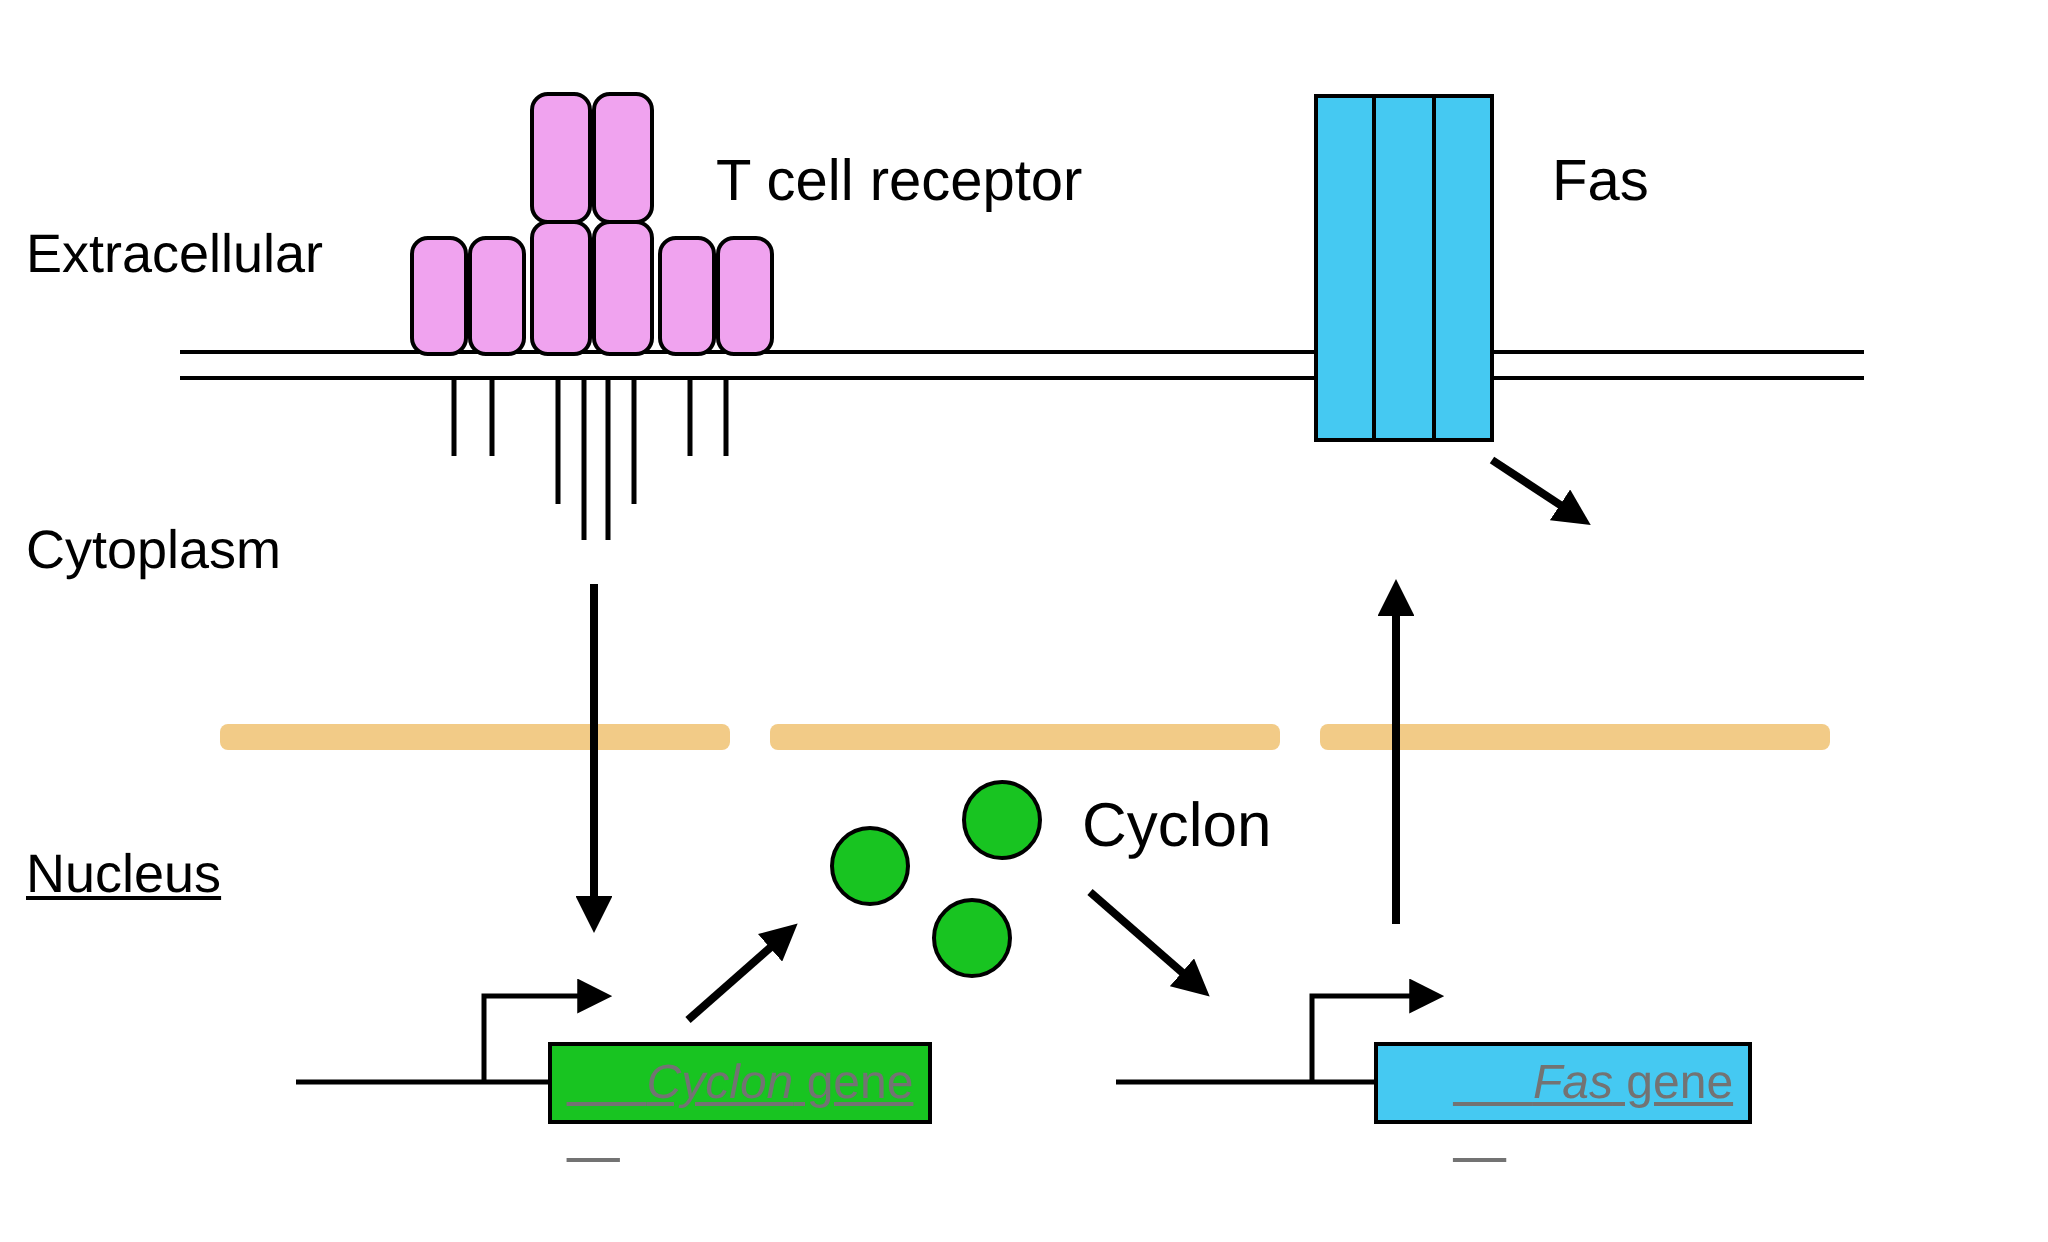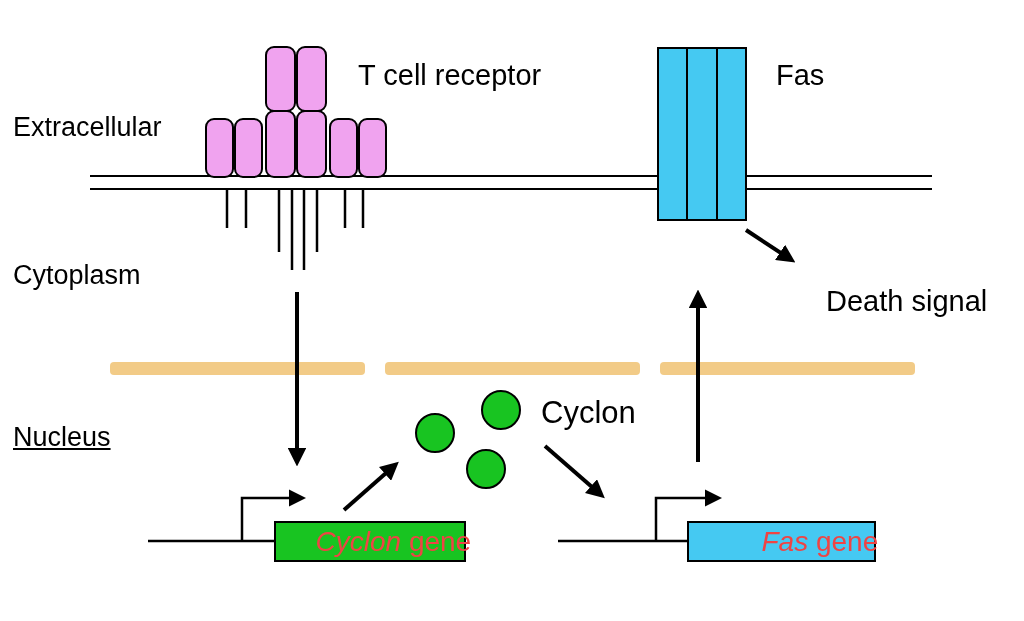--- a/index.html
+++ b/index.html
@@ -8,25 +8,25 @@
     width: 1024px; height: 621px;
     background: #ffffff;
     font-family: "Liberation Sans", "DejaVu Sans", sans-serif;
     position: relative; overflow: hidden;
     color: #000;
   }
   .stage { position: absolute; left: 0; top: 0; width: 1024px; height: 621px; }
   .stage > svg { position: absolute; left: 0; top: 0; }
   .label { position: absolute; white-space: nowrap; color: #000; line-height: 1.1; }
   .region-label { font-size: 27px; }
-  .big-label { font-size: 29px; }
+  .big-label { font-size: 29px; margin-top: 16px; }
   .cyclon-protein-label { font-size: 31px; }
   .gene-label {
     position: absolute; display: flex; align-items: center; justify-content: center;
-    font-size: 28px; color: #ef4444;
+    font-size: 24px; color: #737373; text-decoration: underline;
   }
   .gene-label .inner { white-space: pre; }
   .italic { font-style: italic; }
 </style>
 </head>
 <body>
 
 <div class="stage">
 
   <svg width="1024" height="621" viewBox="0 0 1024 621">
@@ -92,21 +92,20 @@
     <circle cx="501" cy="410" r="19" stroke="#000" stroke-width="2" fill="#18C421"></circle>
     <circle cx="486" cy="469" r="19" stroke="#000" stroke-width="2" fill="#18C421"></circle>
   </svg>
 
   <div class="label region-label" style="left:13px; top:113px;">Extracellular</div>
   <div class="label region-label" style="left:13px; top:261px;">Cytoplasm</div>
   <div class="label region-label" style="left:13px; top:423px;text-decoration:underline;">Nucleus</div>
 
   <div class="label big-label" style="left:358px; top:60px;">T cell receptor</div>
   <div class="label big-label" style="left:776px; top:60px;">Fas</div>
-  <div class="label big-label" style="left:826px; top:286px;">Death signal</div>
   <div class="label cyclon-protein-label" style="left:541px; top:396px;">Cyclon</div>
 
   <div class="gene-label" style="left:275px; top:522px; width:190px; height:39px;">
     <div class="inner">
       <span class="italic">Cyclon</span><span> gene</span>
     </div>
   </div>
 
   <div class="gene-label" style="left:688px; top:522px; width:217px; height:39px;">
     <div class="inner">

